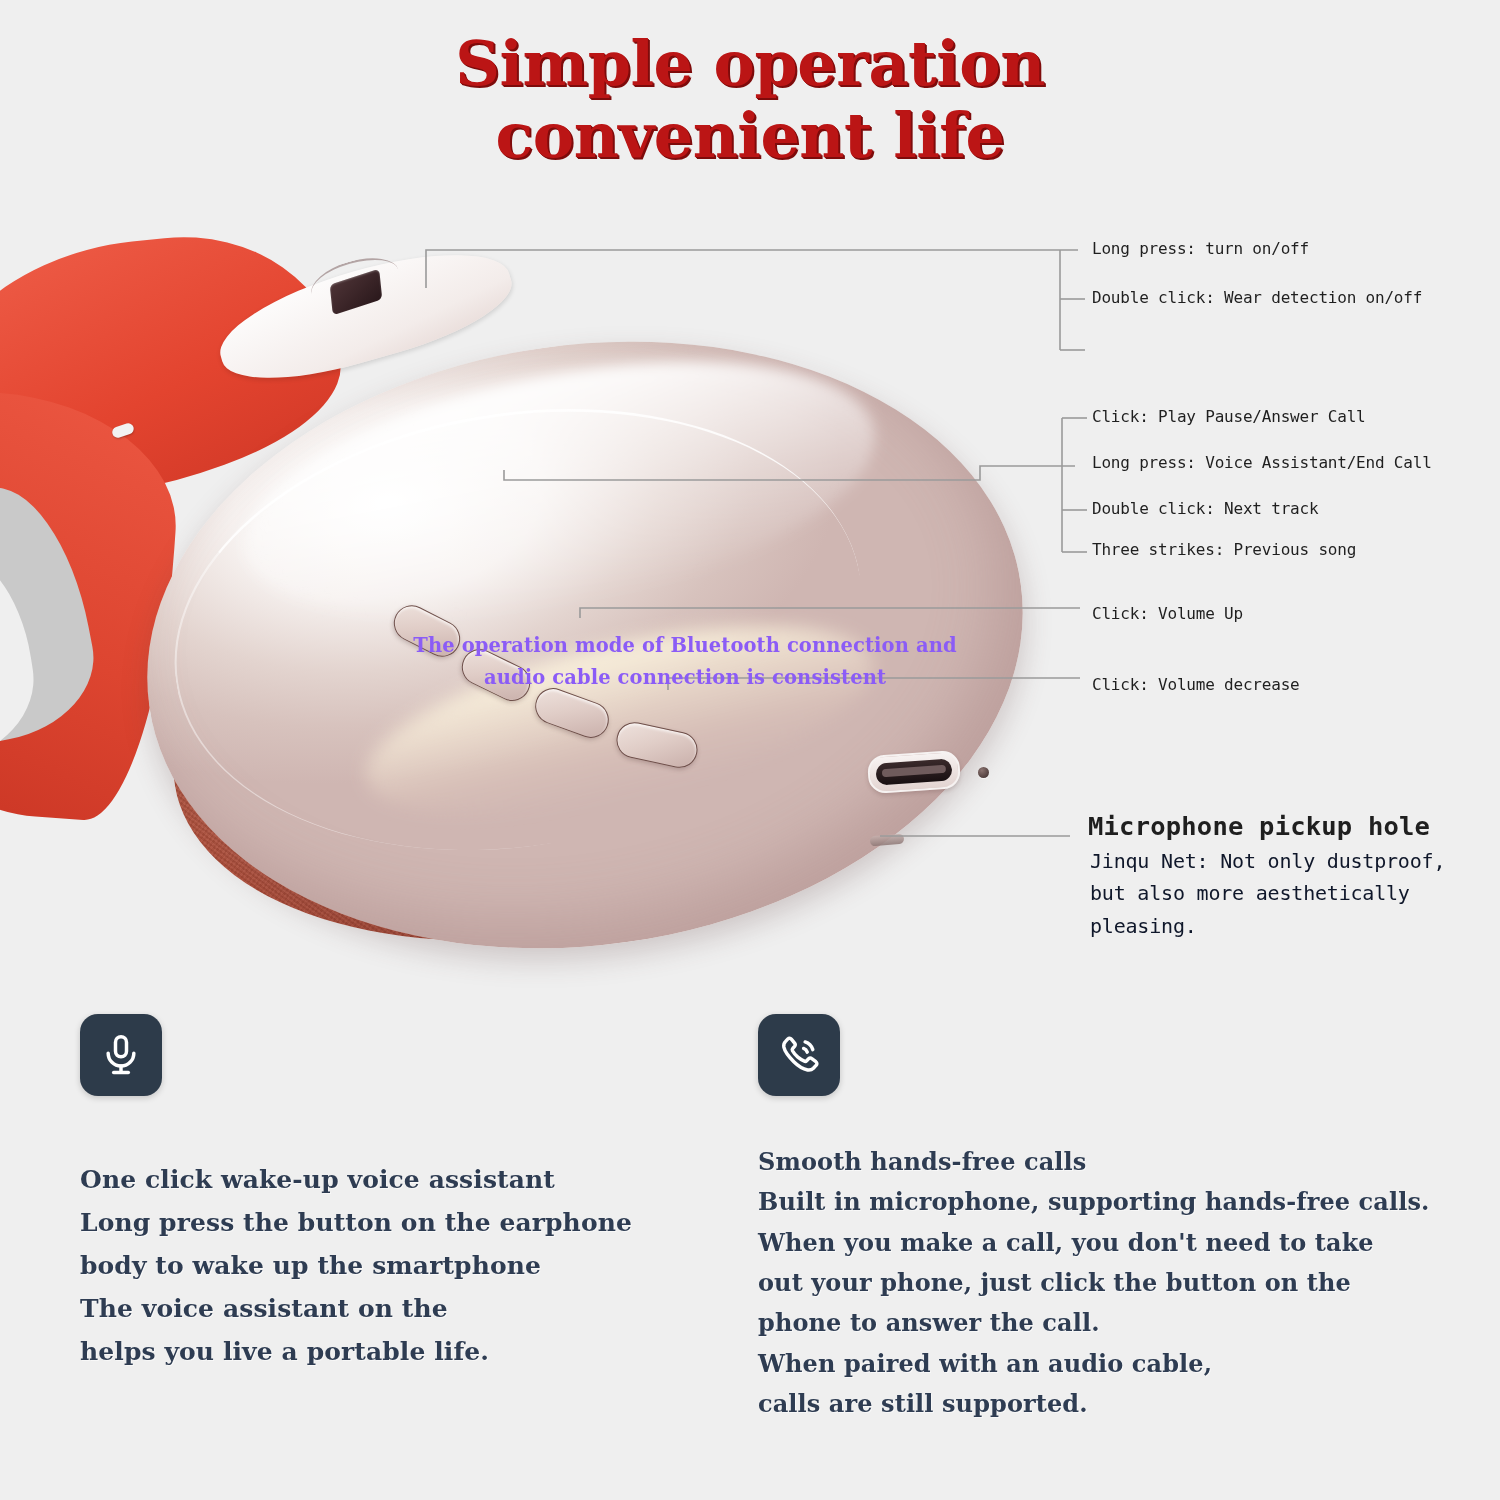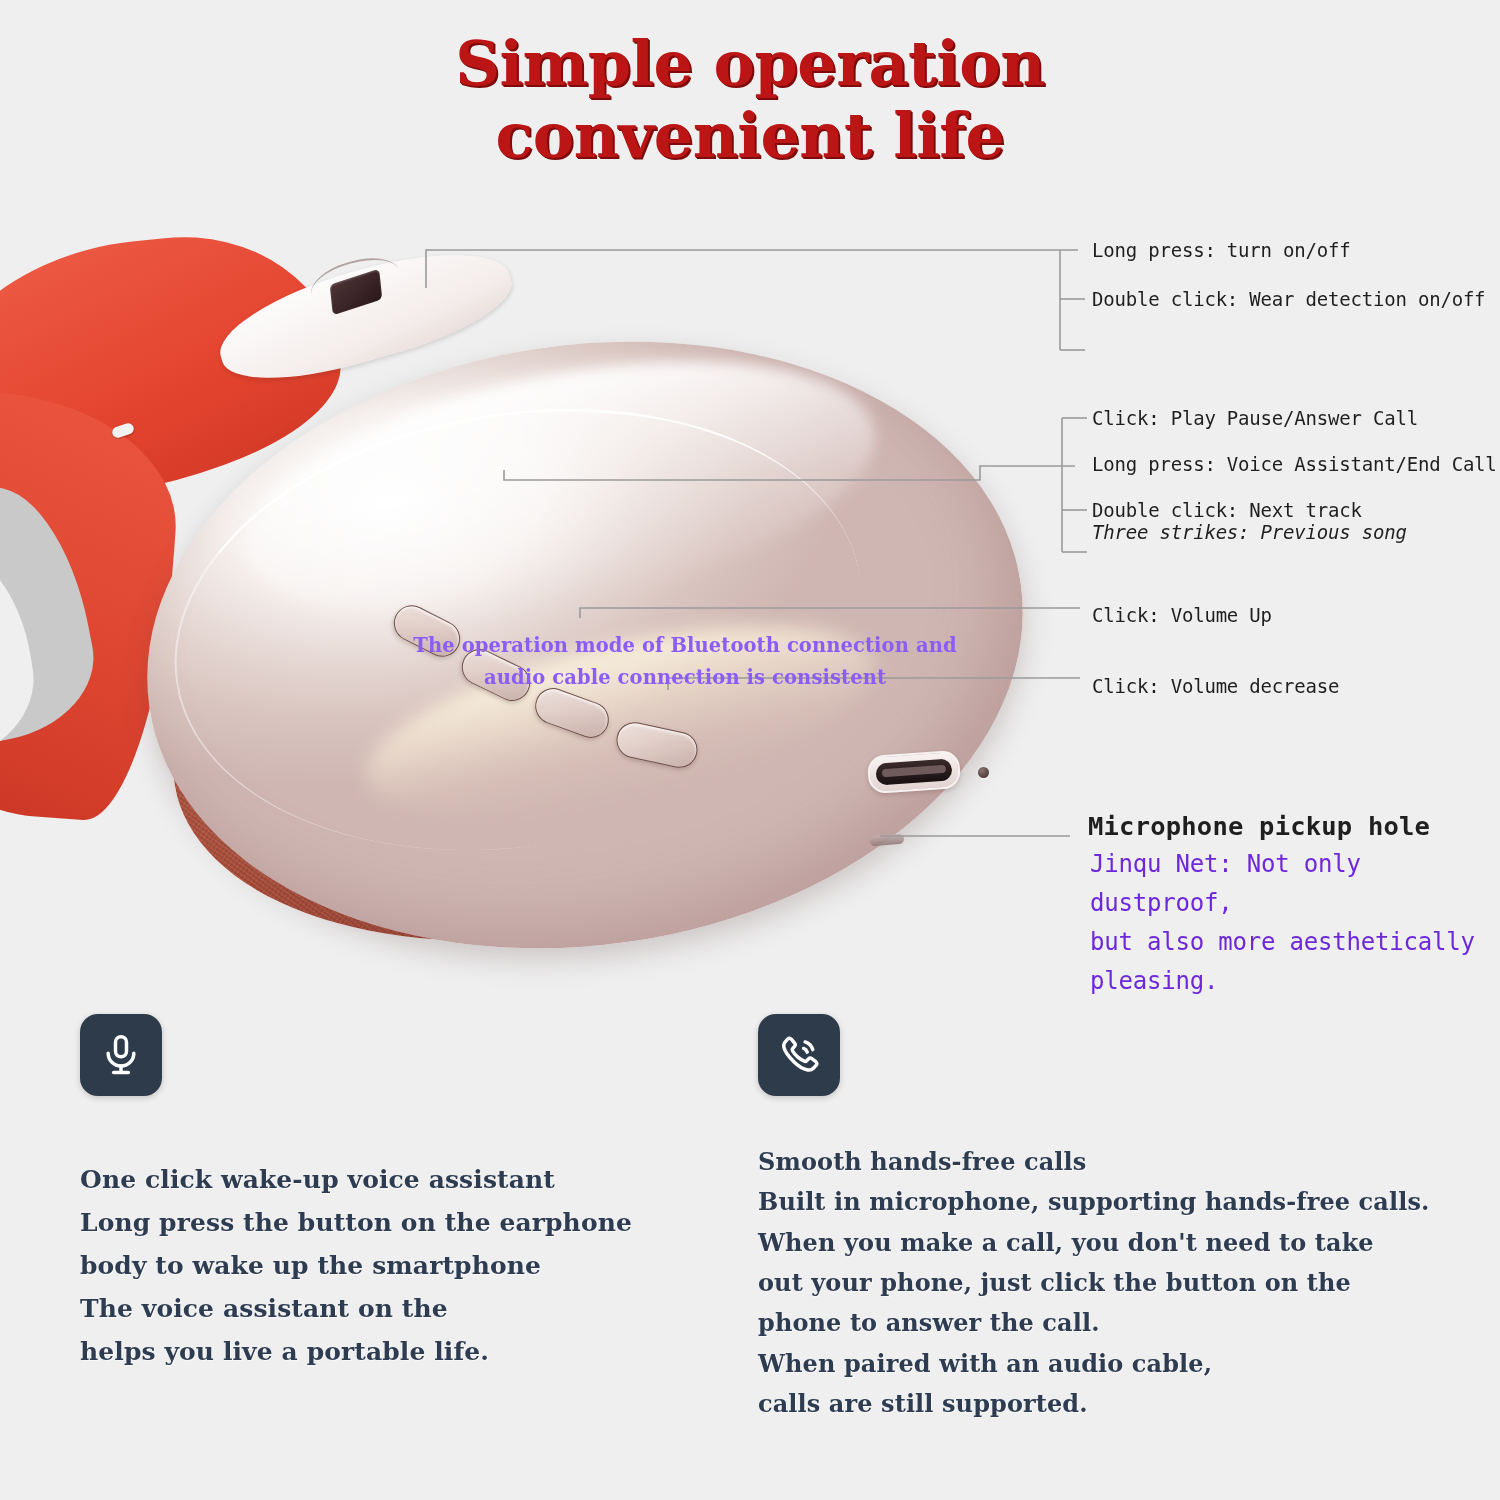--- a/index.html
+++ b/index.html
@@ -194,35 +194,35 @@
     z-index:6;
   }
 
   
   #leaders{position:absolute;left:0;top:0;width:1500px;height:1500px;pointer-events:none;}
 
   
   .callout{
     position:absolute;
     font-family:"DejaVu Sans Mono", monospace;
-    font-size:19px;
+    font-size:16px;
     color:#1f1f1f;
     line-height:1.32;
     white-space:pre-line;
     letter-spacing:-0.2px;
   }
   .callout.big{
     font-size:25.5px;
     font-weight:bold;
     letter-spacing:.2px;
   }
   .callout.sub{
-    font-size:24px;
+    font-size:20px;
     line-height:1.62;
-    color:#6d28d9;
+    color:#0f172a;
   }
 
   
   .feature{position:absolute;}
   .ficon{
     width:82px;height:82px;border-radius:18px;
     background:#2d3b4a;
     display:flex;align-items:center;justify-content:center;
     box-shadow:0 2px 6px rgba(0,0,0,.18);
   }
@@ -306,21 +306,21 @@
 
       <path d="M880,836 L1070,836"></path>
     </g>
   </svg>
 
   <div class="callout" style="left:1092px;top:238px;">Long press: turn on/off</div>
   <div class="callout" style="left:1092px;top:287px;">Double click: Wear detection on/off</div>
   <div class="callout" style="left:1092px;top:406px;">Click: Play Pause/Answer Call</div>
   <div class="callout" style="left:1092px;top:452px;">Long press: Voice Assistant/End Call</div>
   <div class="callout" style="left:1092px;top:498px;text-align:right;">Double click: Next track</div>
-  <div class="callout" style="left:1092px;top:520px;font-style:italic;">Three strikes: Previous song</div>
+  <div class="callout" style="left:1092px;top:539px;">Three strikes: Previous song</div>
   <div class="callout" style="left:1092px;top:603px;">Click: Volume Up</div>
   <div class="callout" style="left:1092px;top:674px;text-align:right;">Click: Volume decrease</div>
   <div class="callout big" style="left:1088px;top:810px;">Microphone pickup hole</div>
   <div class="callout sub" style="left:1090px;top:845px;">Jinqu Net: Not only dustproof,
 but also more aesthetically
 pleasing.</div>
 
   <div class="feature f-right">
     <div class="ficon">
       <svg width="46" height="46" viewBox="0 0 24 24" fill="none" stroke="#ffffff" stroke-width="1.8" stroke-linecap="round" stroke-linejoin="round">

